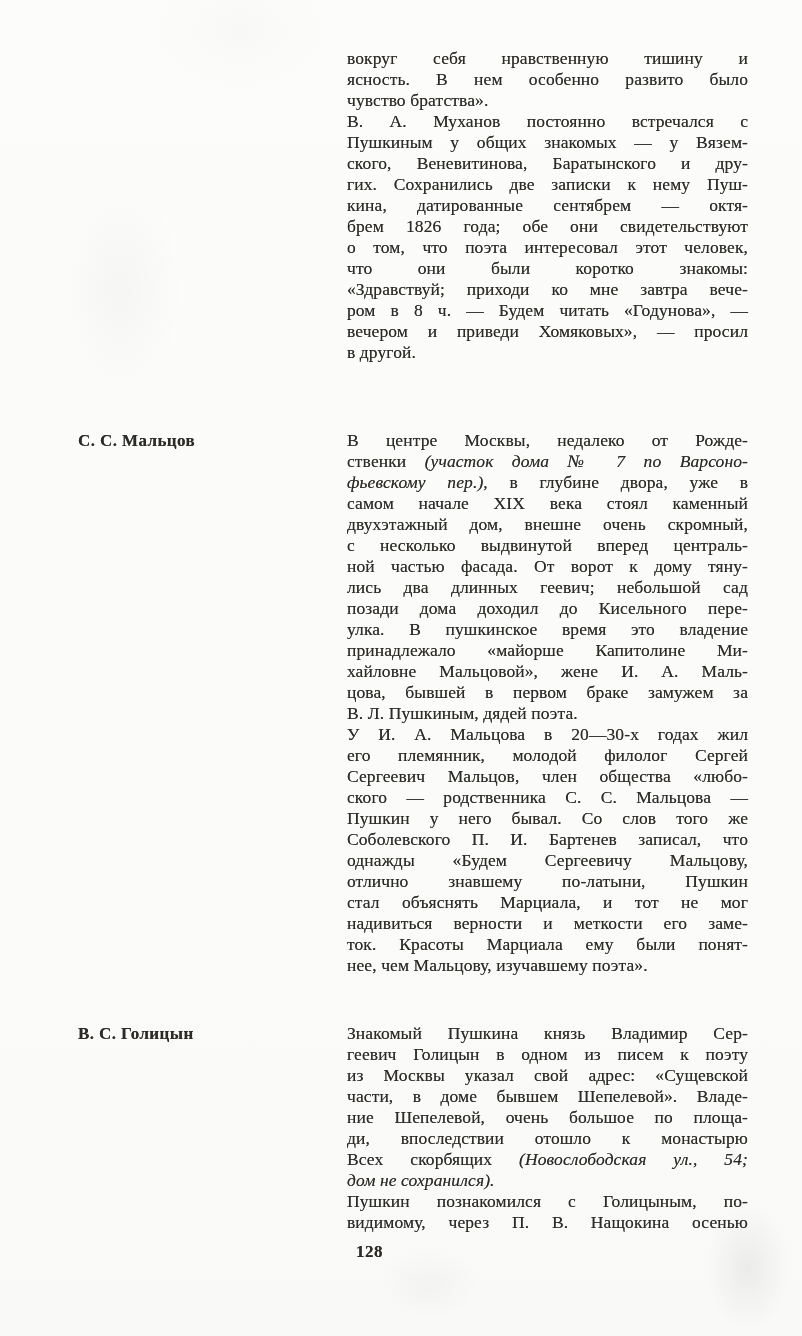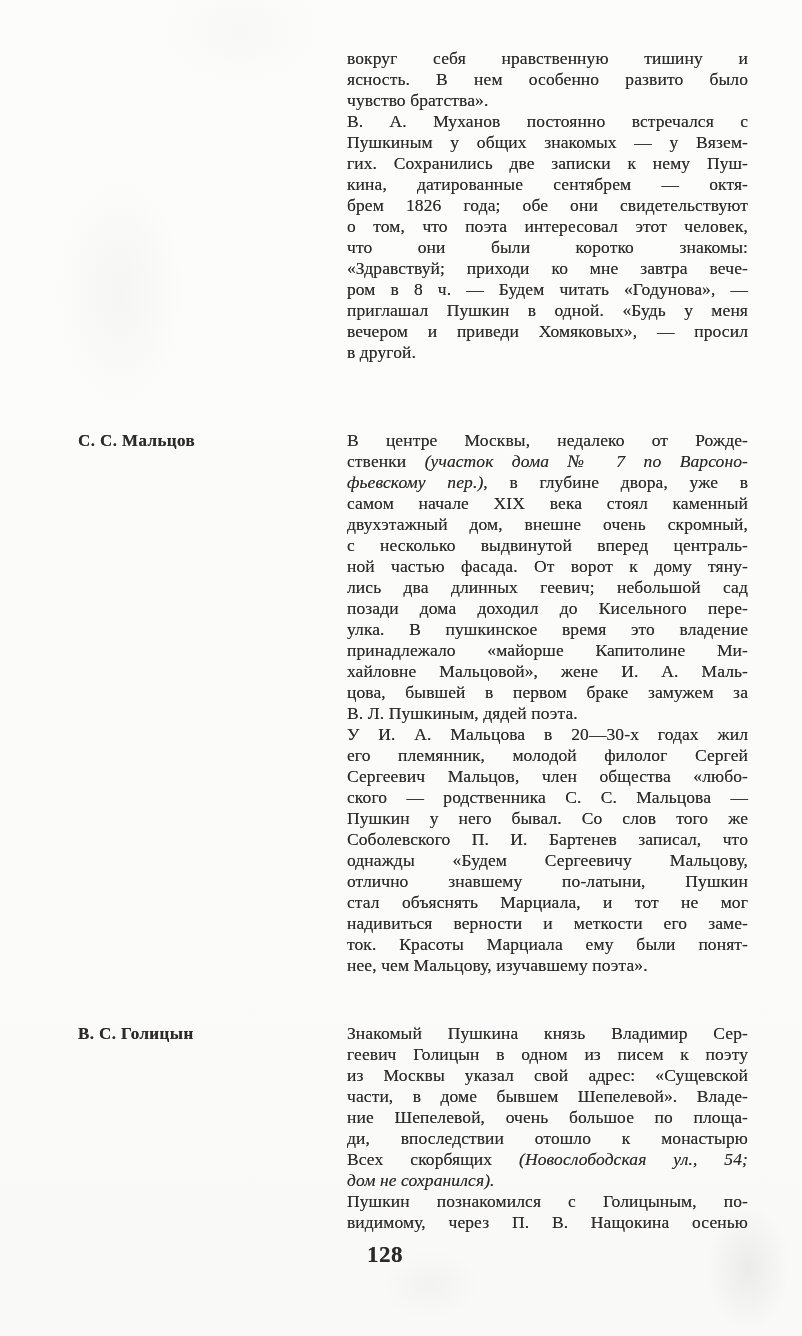--- a/index.html
+++ b/index.html
@@ -53,50 +53,49 @@
     letter-spacing: 0.4px;
     text-shadow: 0 0 0.6px rgba(40,38,34,0.7);
     text-align: center;
   }
   .label-1 { top: 430px; }
   .label-2 { top: 1023px; }
   .page-number {
     position: absolute;
     left: 356px;
     top: 1242px;
-    font-size: 23px;
+    font-size: 17px;
     font-weight: bold;
     letter-spacing: 0.5px;
     text-shadow: 0 0 0.6px rgba(40,38,34,0.7);
-    margin-left: 11px;
   }
 </style>
 </head>
 <body>
 
 <div class="page">
 
   <div class="margin-label label-1">С. С. Мальцов</div>
 
   <div class="margin-label label-2">В. С. Голицын</div>
 
   <div class="body-block block-1">
       <div class="line j"><span>вокруг себя нравственную тишину и</span></div>
       <div class="line j"><span>ясность. В нем особенно развито было</span></div>
       <div class="line"><span>чувство братства».</span></div>
       <div class="line j"><span>В. А. Муханов постоянно встречался с</span></div>
       <div class="line j"><span>Пушкиным у общих знакомых — у Вязем-</span></div>
+      <div class="line j"><span>ского, Веневитинова, Баратынского и дру-</span></div>
       <div class="line j"><span>гих. Сохранились две записки к нему Пуш-</span></div>
       <div class="line j"><span>кина, датированные сентябрем — октя-</span></div>
       <div class="line j"><span>брем 1826 года; обе они свидетельствуют</span></div>
       <div class="line j"><span>о том, что поэта интересовал этот человек,</span></div>
       <div class="line j"><span>что они были коротко знакомы:</span></div>
       <div class="line j"><span>«Здравствуй; приходи ко мне завтра вече-</span></div>
       <div class="line j"><span>ром в 8 ч. — Будем читать «Годунова», —</span></div>
-      <div class="line j"><span>приглашал Пушкин в одной. «Будь у меня</span></div>
       <div class="line j"><span>вечером и приведи Хомяковых», — просил</span></div>
       <div class="line"><span>в другой.</span></div>
     </div>
 
   <div class="body-block block-2">
       <div class="line j"><span>В центре Москвы, недалеко от Рожде-</span></div>
       <div class="line j"><span>ственки </span><span class="it">(участок дома № 7 по Варсоно-</span></div>
       <div class="line j"><span class="it">фьевскому пер.),</span><span> в глубине двора, уже в</span></div>
       <div class="line j"><span>самом начале XIX века стоял каменный</span></div>
       <div class="line j"><span>двухэтажный дом, внешне очень скромный,</span></div>

